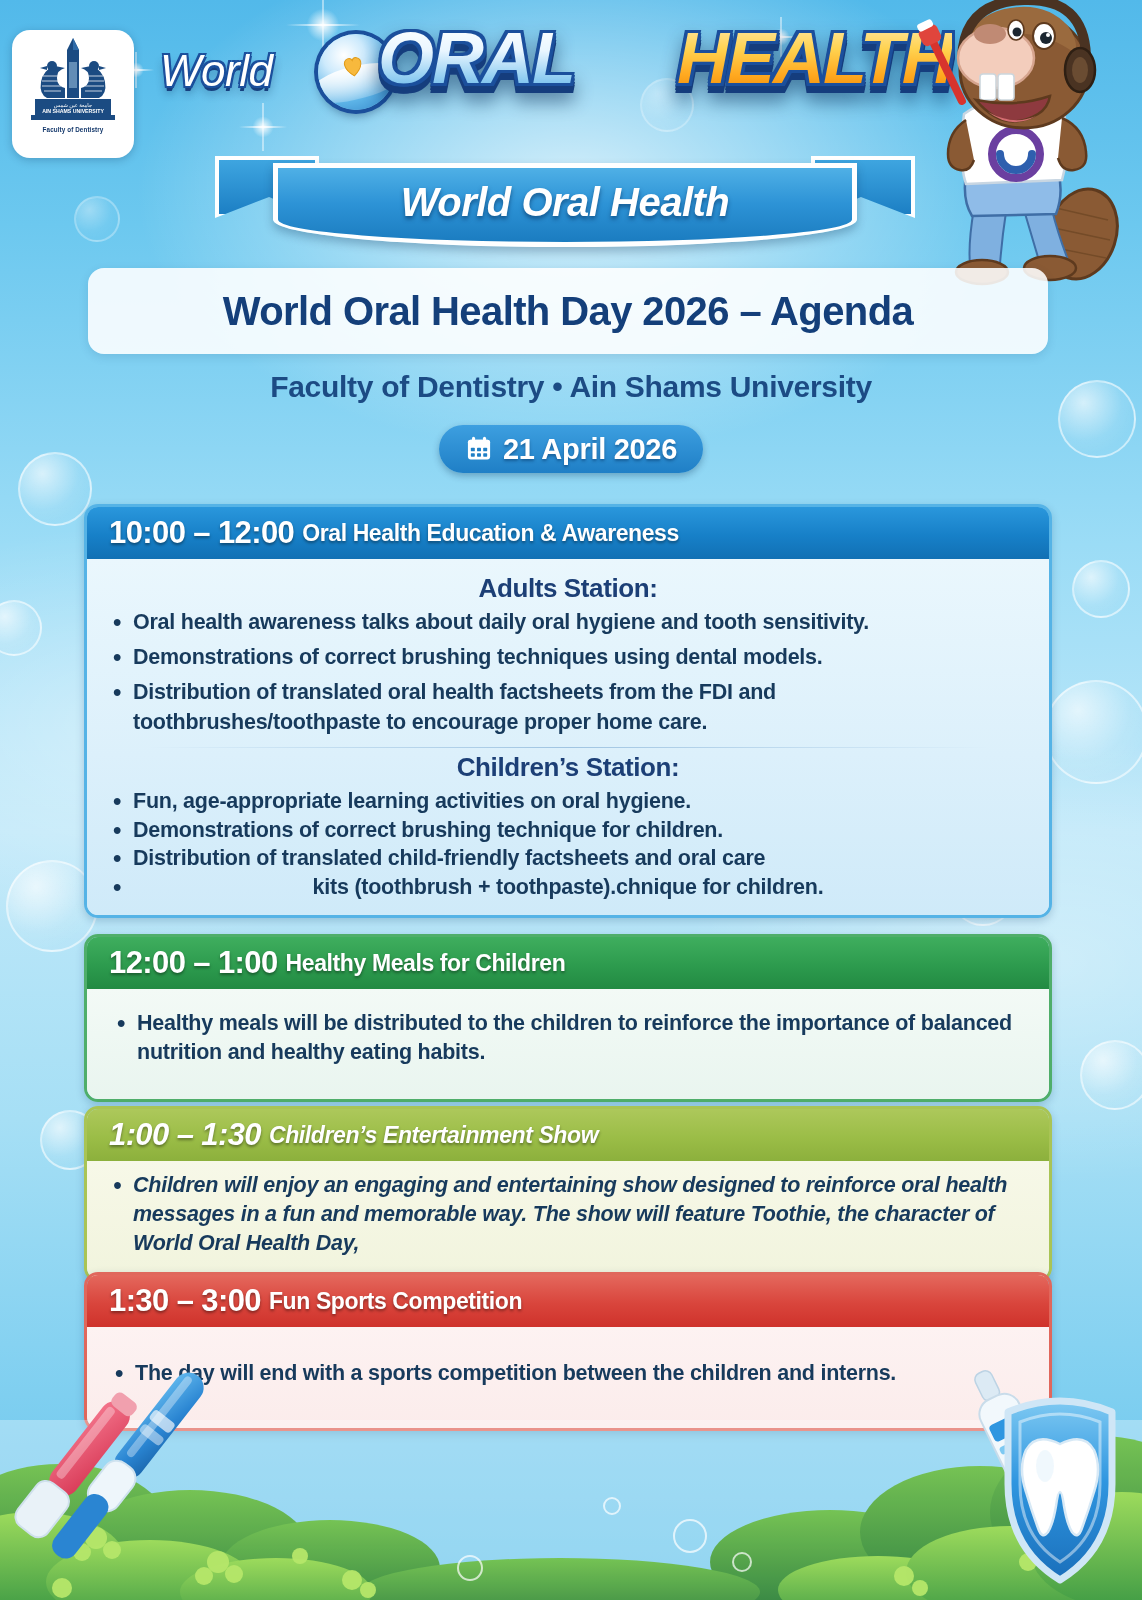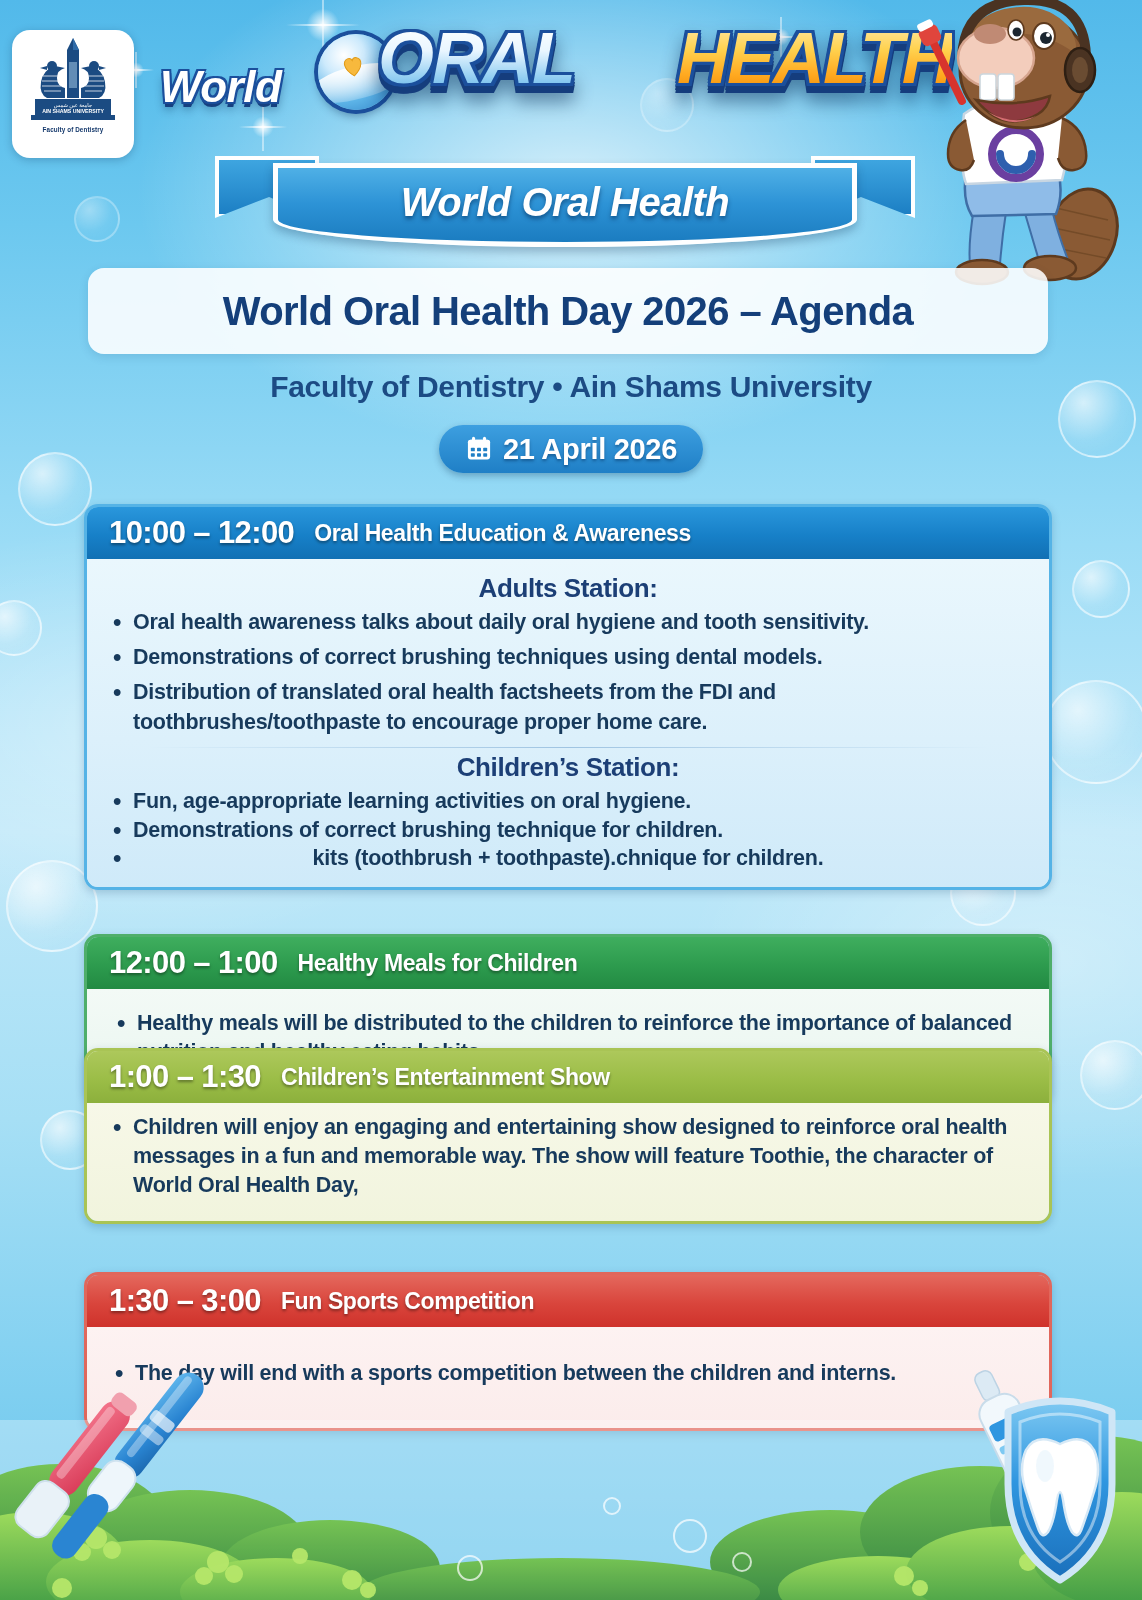--- a/index.html
+++ b/index.html
@@ -68,22 +68,22 @@
     font-weight: bold;
   }
 
   
   .masthead {
     position: absolute;
     left: 150px; top: 14px;
     width: 800px; height: 112px;
   }
   .word-world {
-    position: absolute; left: 10px; top: 48px;
-    font-size: 44px; font-weight: bold; font-style: italic;
+    position: absolute; left: 10px; top: 32px;
+    font-size: 44px; font-weight: normal; font-style: italic;
     color: #ffffff;
     letter-spacing: -0.5px;
     text-shadow:
       -2px -2px 0 #1b4f9c, 2px -2px 0 #1b4f9c, -2px 2px 0 #1b4f9c, 2px 2px 0 #1b4f9c,
       0 5px 0 #16407f, 0 7px 10px rgba(0,30,70,0.45);
   }
   .globe-badge {
     position: absolute; left: 168px; top: 20px;
     width: 76px; height: 76px; border-radius: 50%;
     background: radial-gradient(circle at 34% 28%, #ffffff 0%, #cdeafc 28%, #5eb5e8 62%, #2d7fc4 100%);
@@ -190,21 +190,21 @@
   
   .session {
     position: absolute; left: 84px; width: 968px;
     border-radius: 14px;
     overflow: hidden;
     box-shadow: 0 3px 9px rgba(15,60,105,0.22);
   }
   .sess-head {
     height: 52px;
     display: flex; align-items: center;
-    padding-left: 22px; gap: 20px;
+    padding-left: 22px; gap: 8px;
   }
   .sess-time {
     font-size: 31px; font-weight: bold; color: #ffffff; letter-spacing: -0.6px;
     text-shadow: 0 2px 3px rgba(0,0,0,0.4);
     white-space: nowrap;
   }
   .sess-title {
     font-size: 23px; font-weight: bold; color: #ffffff; letter-spacing: -0.4px;
     text-shadow: 0 2px 3px rgba(0,0,0,0.4);
     white-space: nowrap;
@@ -215,21 +215,21 @@
   #session-1 { top: 504px; border: 3px solid #55b3e6; }
   #session-1 .sess-head { background: linear-gradient(180deg, #2a97dc 0%, #1780c8 55%, #1170b4 100%); }
   #session-1 .sess-body { background: linear-gradient(180deg, #eaf7fd 0%, #dcf0fb 55%, #cfeaf9 100%); }
 
   
   #session-2 { top: 934px; border: 3px solid #4fae6a; }
   #session-2 .sess-head { background: linear-gradient(180deg, #3fae5e 0%, #2d9b4e 55%, #228a42 100%); }
   #session-2 .sess-body { background: linear-gradient(180deg, #f3faf6 0%, #e9f5ef 100%); }
 
   
-  #session-3 { top: 1048px; border: 3px solid #a9c455; }
+  #session-3 { top: 1106px; border: 3px solid #a9c455; font-style: italic; }
   #session-3 .sess-head { background: linear-gradient(180deg, #adc85b 0%, #9bbd47 55%, #8cb03c 100%); }
   #session-3 .sess-body { background: linear-gradient(180deg, #f7f8e8 0%, #f1f4dd 100%); }
 
   
   #session-4 { top: 1272px; border: 3px solid #e0675c; }
   #session-4 .sess-head { background: linear-gradient(180deg, #e4685d 0%, #d9453c 55%, #cf322b 100%); }
   #session-4 .sess-body { background: linear-gradient(180deg, #fdf2f2 0%, #fbeceb 100%); min-height: 96px; }
 
   .station-head {
     font-size: 26px; font-weight: bold; color: #1c3f76;
@@ -433,20 +433,21 @@
       <ul class="items">
         <li>Oral health awareness talks about daily oral hygiene and tooth sensitivity.</li>
         <li>Demonstrations of correct brushing techniques using dental models.</li>
         <li>Distribution of translated oral health factsheets from the FDI and toothbrushes/toothpaste to encourage proper home care.</li>
       </ul>
       <div class="divider"></div>
       <div class="station-head">Children’s Station:</div>
       <ul class="items tight">
         <li>Fun, age-appropriate learning activities on oral hygiene.</li>
         <li>Demonstrations of correct brushing technique for children.</li>
+        <li>Distribution of translated child-friendly factsheets and oral care</li>
         <li class="nobullet" style="text-align:center;padding-left:0;">kits (toothbrush + toothpaste).chnique for children.</li>
       </ul>
     </div>
   </section>
 
   <section class="session" id="session-2">
     <div class="sess-head">
       <span class="sess-time">12:00 – 1:00</span>
       <span class="sess-title">Healthy Meals for Children</span>
     </div>

